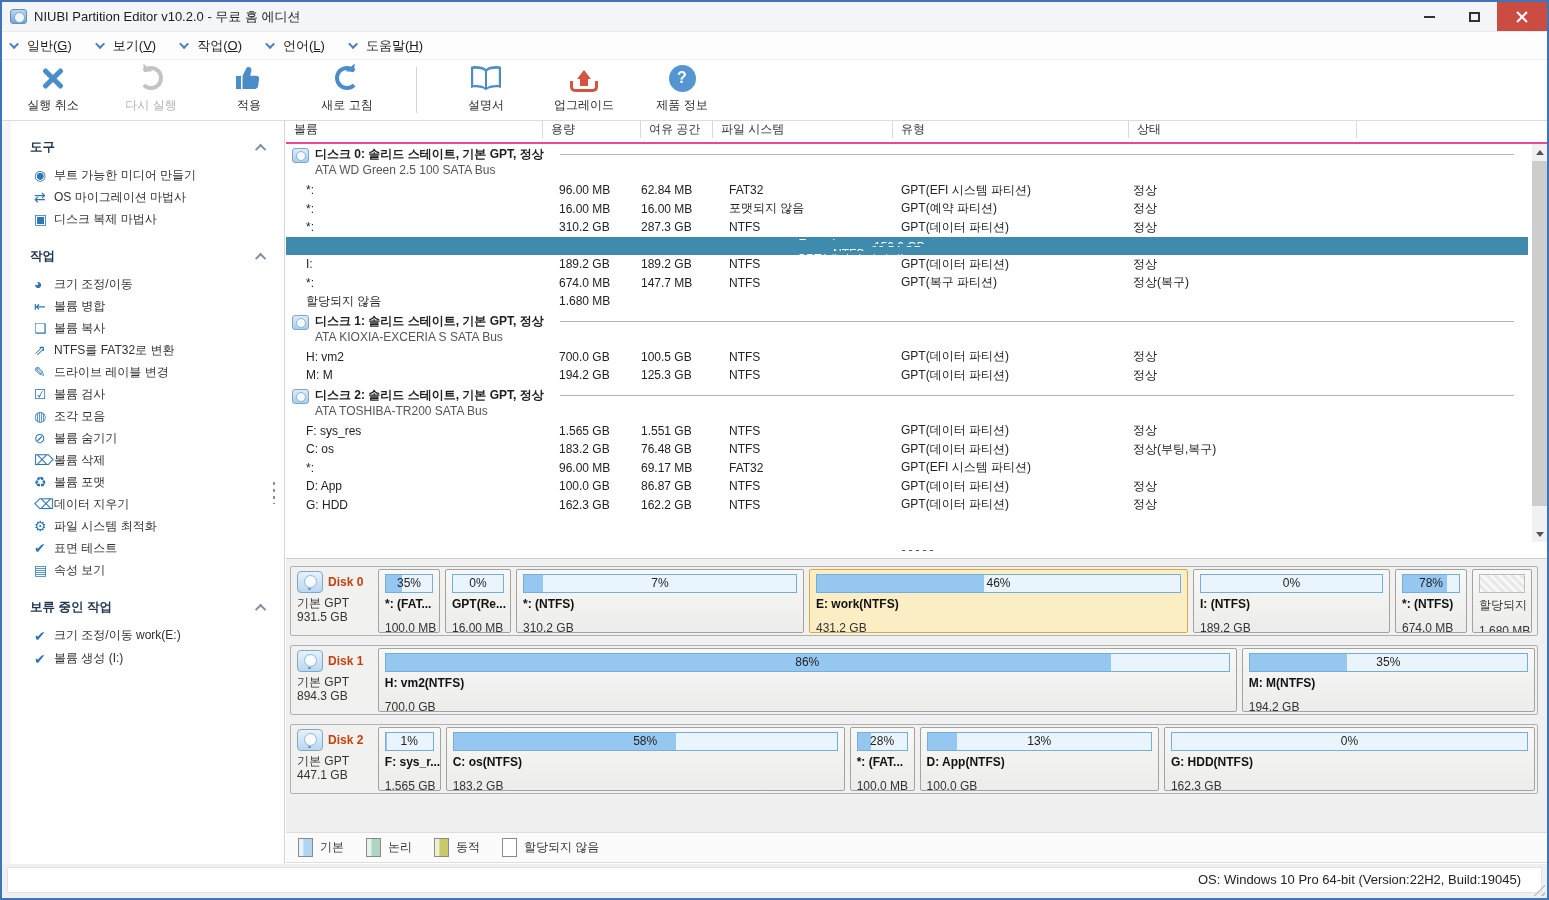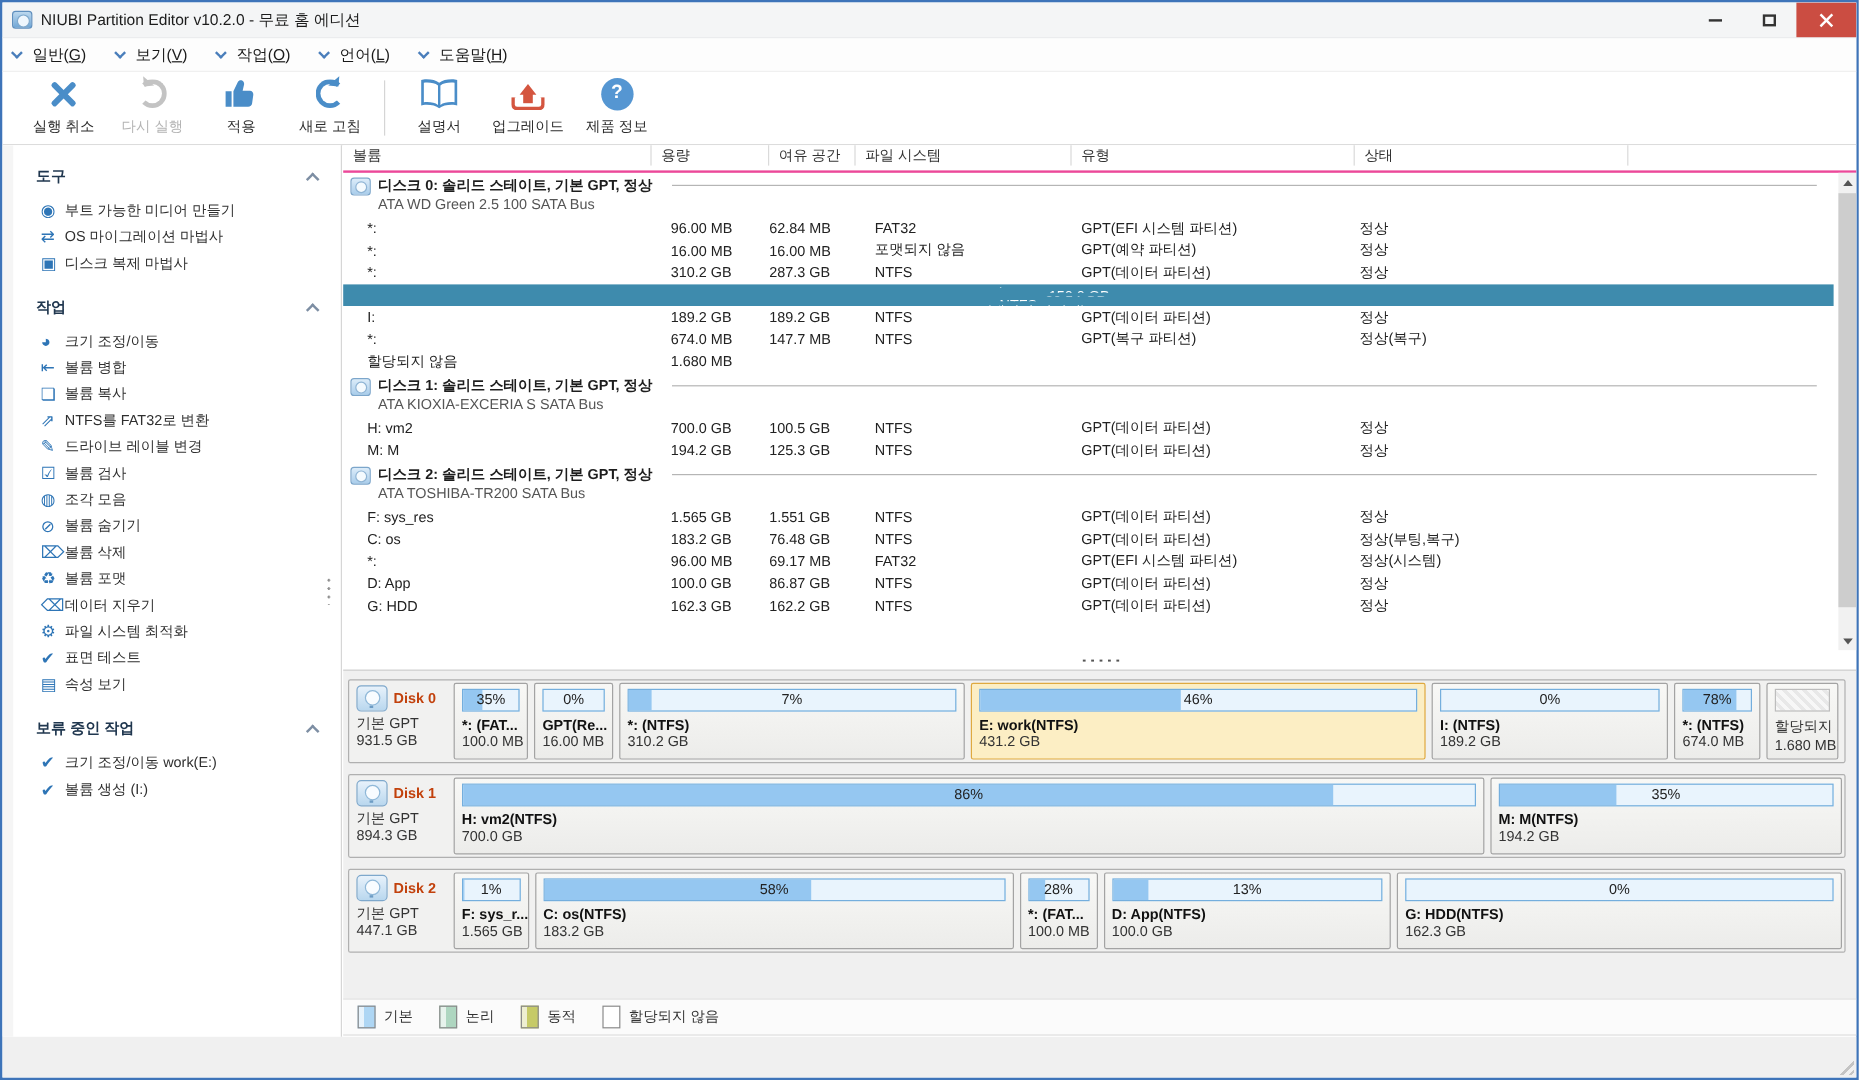--- a/index.html
+++ b/index.html
@@ -29,21 +29,21 @@
   
   .menubar { position:absolute; left:0; top:30px; width:100%; height:28px; background:#fdfdfd;
              display:flex; align-items:center; padding-left:10px; border-bottom:1px solid #f0f0f0;}
   .menu-item { display:flex; align-items:center; margin-right:26px; font-size:13px; color:#1a1a1a; cursor:default;}
   .chev-down { width:7px; height:7px; border-left:2px solid #4a7ebb; border-bottom:2px solid #4a7ebb;
                transform:rotate(-45deg) translateY(-2px); margin-right:8px; }
   .menu-item u { text-decoration:underline; }
 
   
   .toolbar { position:absolute; left:0; top:58px; width:100%; height:61px; background:#ffffff;
-             border-bottom:1px solid #dcdcdc; display:flex; align-items:center; padding-left:14px; }
+             border-bottom:1px solid #dcdcdc; display:flex; align-items:center; padding-left:14px;gap:24px; }
   .tbtn { width:74px; height:56px; display:flex; flex-direction:column; align-items:center; justify-content:flex-start; }
   .tbtn .lab { font-size:12px; color:#2b2b2b; margin-top:3px; white-space:nowrap; }
   .tbtn.disabled .lab { color:#b4b4b4; }
   .tb-ic { height:32px; display:flex; align-items:center; justify-content:center; }
   .undo-ic { position:relative; width:28px; height:28px; }
   .undo-ic::before,.undo-ic::after { content:""; position:absolute; left:1px; top:12px; width:26px; height:5px;
                border-radius:2px; background:#4a8dc8; }
   .undo-ic::before { transform:rotate(45deg);} .undo-ic::after { transform:rotate(-45deg);}
   .arc { width:24px; height:24px; border-radius:50%; position:relative; }
   .redo-arc { border:4px solid #c3c3c3; border-left-color:transparent; }
@@ -146,21 +146,21 @@
   .part { border:1px solid #a3a3a3; border-radius:2px; background:linear-gradient(#f8f8f6,#ececea);
           margin-left:5px; padding:4px 6px; font-size:12px; color:#333; overflow:hidden; }
   .part.sel { background:#fceec4; border-color:#dfa93f; }
   .pbar { position:relative; height:19px; border:1px solid #74aedd; background:#e9f4fd; text-align:center; }
   .pfill { position:absolute; left:0; top:0; bottom:0; background:#95c7f1; }
   .ppct { position:relative; font-size:12px; line-height:17px; color:#222; }
   .pbar.un { border:1px solid #bdbdbd;
              background:repeating-linear-gradient(45deg,#f7f7f7 0 3px,#e8e8e8 3px 6px); }
   .plabel { font-weight:bold; color:#111; margin-top:4px; white-space:nowrap; }
   .plabel.norm { font-weight:normal; color:#333; }
-  .psize { margin-top:0; white-space:nowrap; }
+  .psize { margin-top:10px; white-space:nowrap; }
 
   
   .legendbar { position:absolute; left:284px; top:830px; width:1261px; height:31px; background:#fbfbfb;
                border-top:1px solid #dedede; border-bottom:1px solid #dedede;
                display:flex; align-items:center; padding-left:12px; font-size:12px; color:#333; }
   .lg-item { display:flex; align-items:center; margin-right:22px; }
   .lg-sw { width:15px; height:19px; border:1px solid #8a8a8a; margin-right:7px;
            background-image:linear-gradient(90deg, rgba(255,255,255,.7) 0 34%, rgba(255,255,255,0) 35%); }
 
   
@@ -504,21 +504,20 @@
           <span class="r3">NTFS</span>
           <span class="r4">GPT(데이터 파티션)</span>
           <span class="r5">정상(부팅,복구)</span>
         </div>
       <div class="trow">
           <span class="r0">*:</span>
           <span class="r1">96.00 MB</span>
           <span class="r2">69.17 MB</span>
           <span class="r3">FAT32</span>
           <span class="r4">GPT(EFI 시스템 파티션)</span>
-          <span class="r5">정상(시스템)</span>
         </div>
       <div class="trow">
           <span class="r0">D: App</span>
           <span class="r1">100.0 GB</span>
           <span class="r2">86.87 GB</span>
           <span class="r3">NTFS</span>
           <span class="r4">GPT(데이터 파티션)</span>
           <span class="r5">정상</span>
         </div>
       <div class="trow">
@@ -664,16 +663,17 @@
         <span class="lg-sw" style="background-color: rgb(198, 202, 103);"></span>
         <span>동적</span>
       </div>
     <div class="lg-item">
         <span class="lg-sw" style="background-color: rgb(255, 255, 255);"></span>
         <span>할당되지 않음</span>
       </div>
   </div>
 
   <div class="statusbar">
+    <div class="status-field">OS: Windows 10 Pro 64-bit (Version:22H2, Build:19045)</div>
     <div class="grip"></div>
   </div>
 
 </div>
 
 </body></html>

